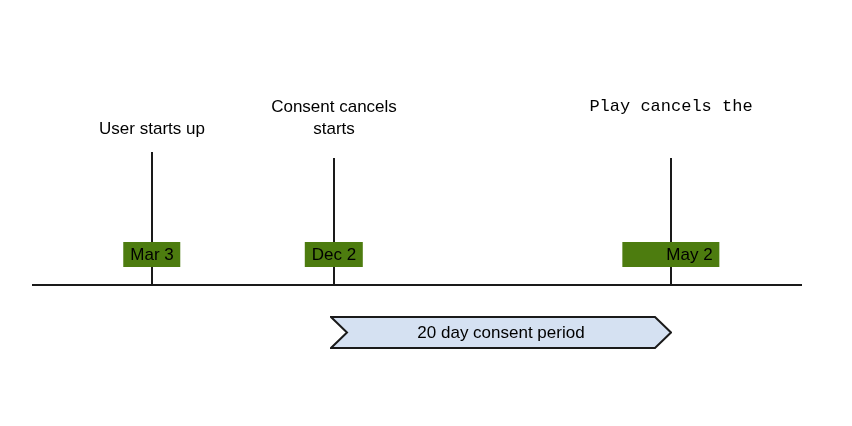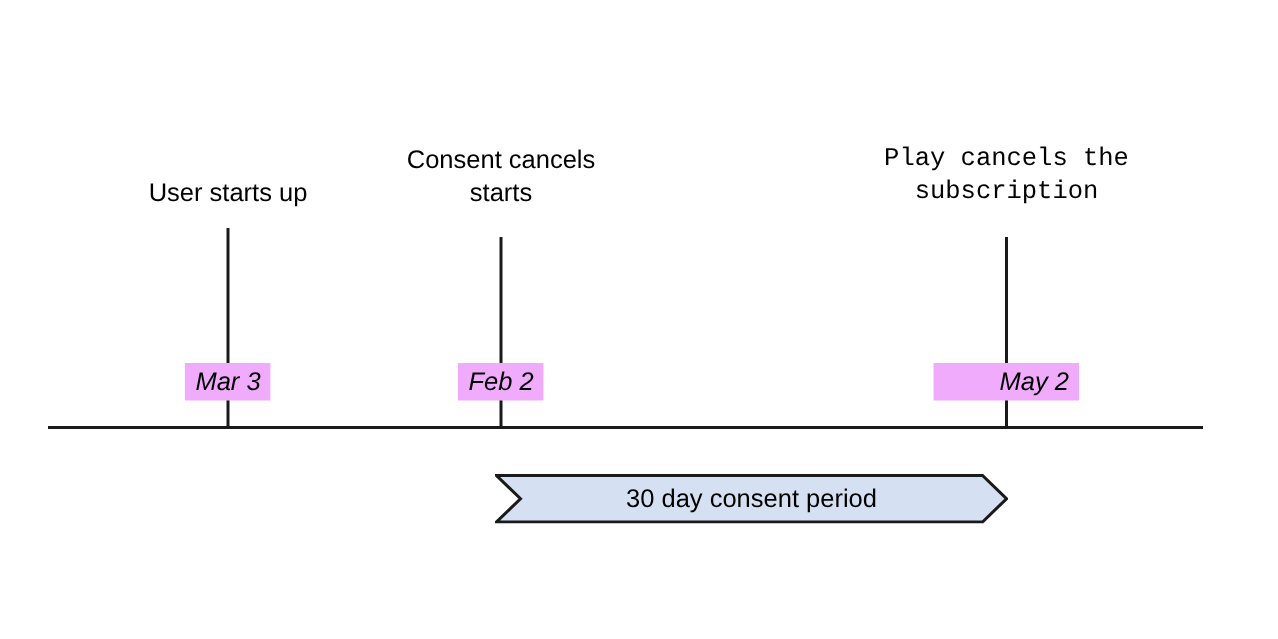--- a/index.html
+++ b/index.html
@@ -46,27 +46,26 @@
     text-align: center;
     font-size: 17px;
     line-height: 1.32;
     color: #000000;
     white-space: nowrap;
   }
   .event-date {
     position: absolute;
     transform: translateX(-50%);
     left: 0;
-    background: #f0abfc;
+    background: #4d7c0f;
     color: #000000;
     font-size: 17px;
     line-height: 25px;
     padding: 0 7px;
     white-space: nowrap;
-    font-style: italic;
   }
 
   
   .banner {
     position: absolute;
     left: 330px;
     top: 316px;
     width: 342px;
     height: 33px;
   }
@@ -103,32 +102,31 @@
     <div class="event-tick" style="top:152px; height:132px;"></div>
     <div class="event-date" style="top:242px;">Mar 3</div>
   </div>
 
   <div class="event" style="left:334px;">
     <div class="event-caption" style="top:96px;">
       <div>Consent cancels</div>
       <div>starts</div>
     </div>
     <div class="event-tick" style="top:158px; height:126px;"></div>
-    <div class="event-date" style="top:242px;">Feb 2</div>
+    <div class="event-date" style="top:242px;">Dec 2</div>
   </div>
 
   <div class="event" style="left:671px;">
     <div class="event-caption" style="top:96px;font-family:Liberation Mono, monospace;">
       <div>Play cancels the</div>
-      <div>subscription</div>
     </div>
     <div class="event-tick" style="top:158px; height:126px;"></div>
     <div class="event-date" style="top:242px;padding-left:44px;">May 2</div>
   </div>
 
   <div class="banner">
     <svg viewBox="0 0 342 33" preserveAspectRatio="none">
       <polygon points="1,1 325,1 341,16.5 325,32 1,32 17,16.5" fill="#d5e1f2" stroke="#1a1a1a" stroke-width="2" stroke-linejoin="miter"></polygon>
     </svg>
-    <div class="banner-label">30 day consent period</div>
+    <div class="banner-label">20 day consent period</div>
   </div>
 
 </div>
 
 </body></html>

